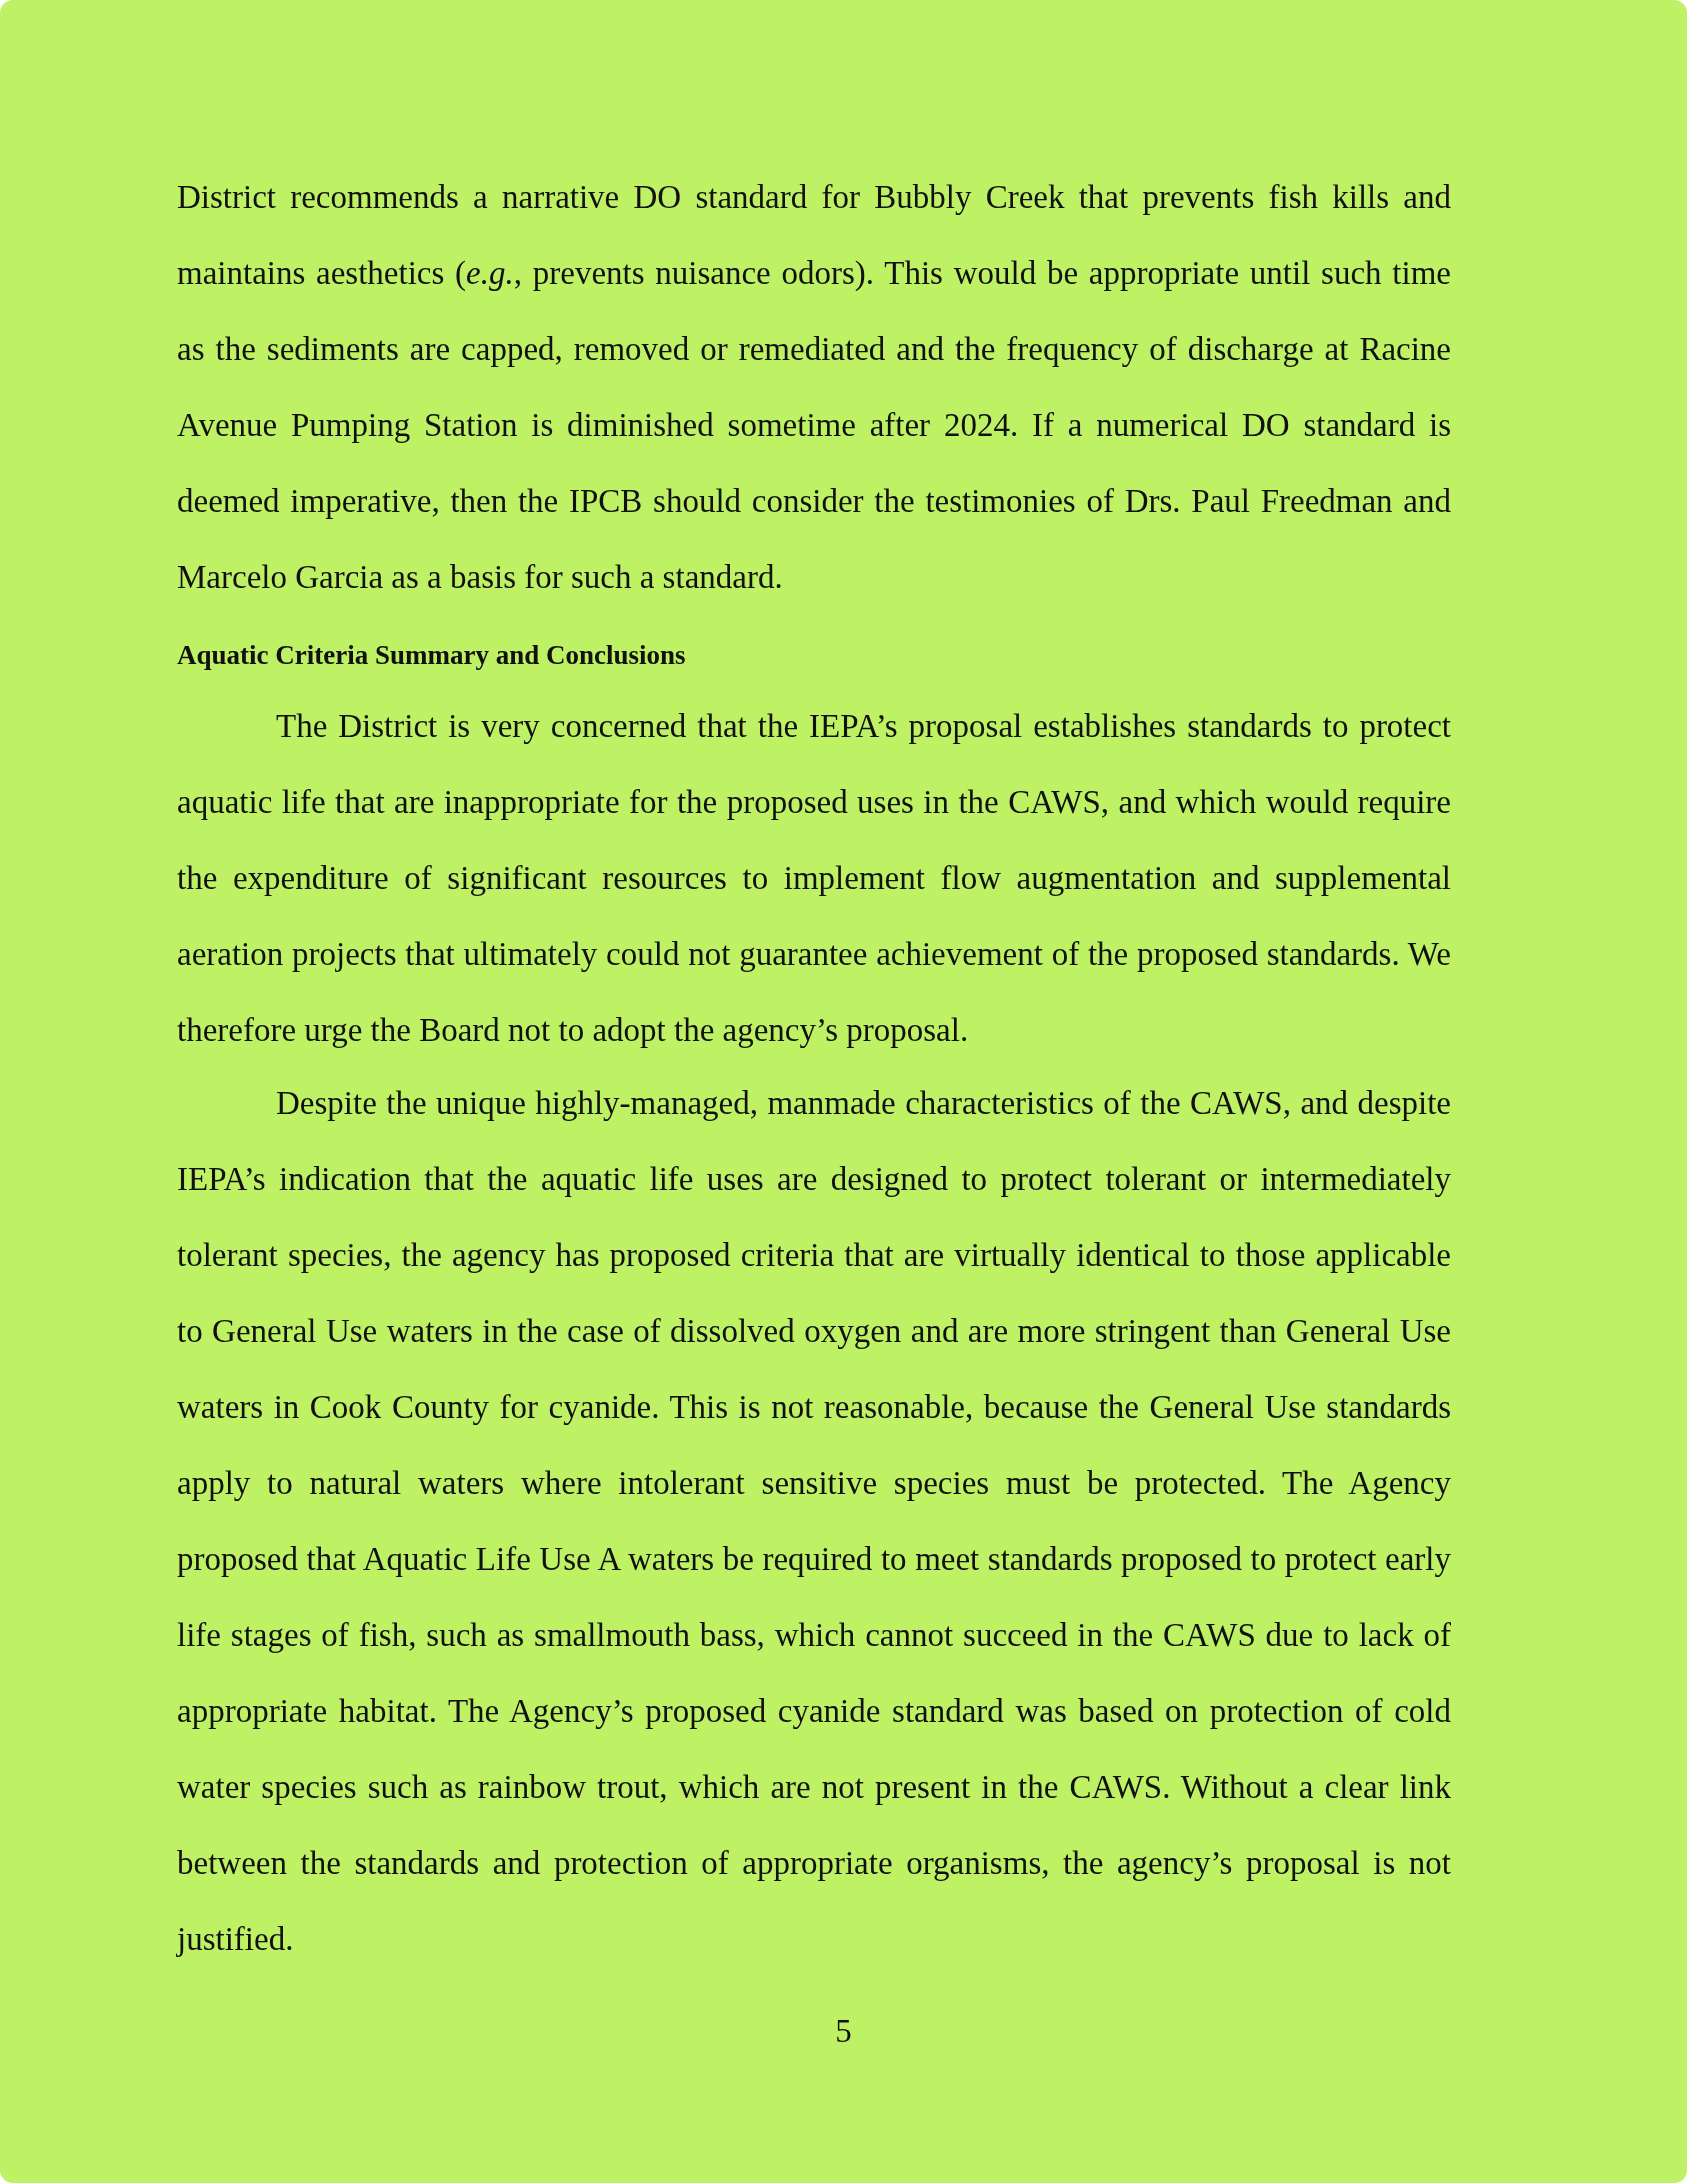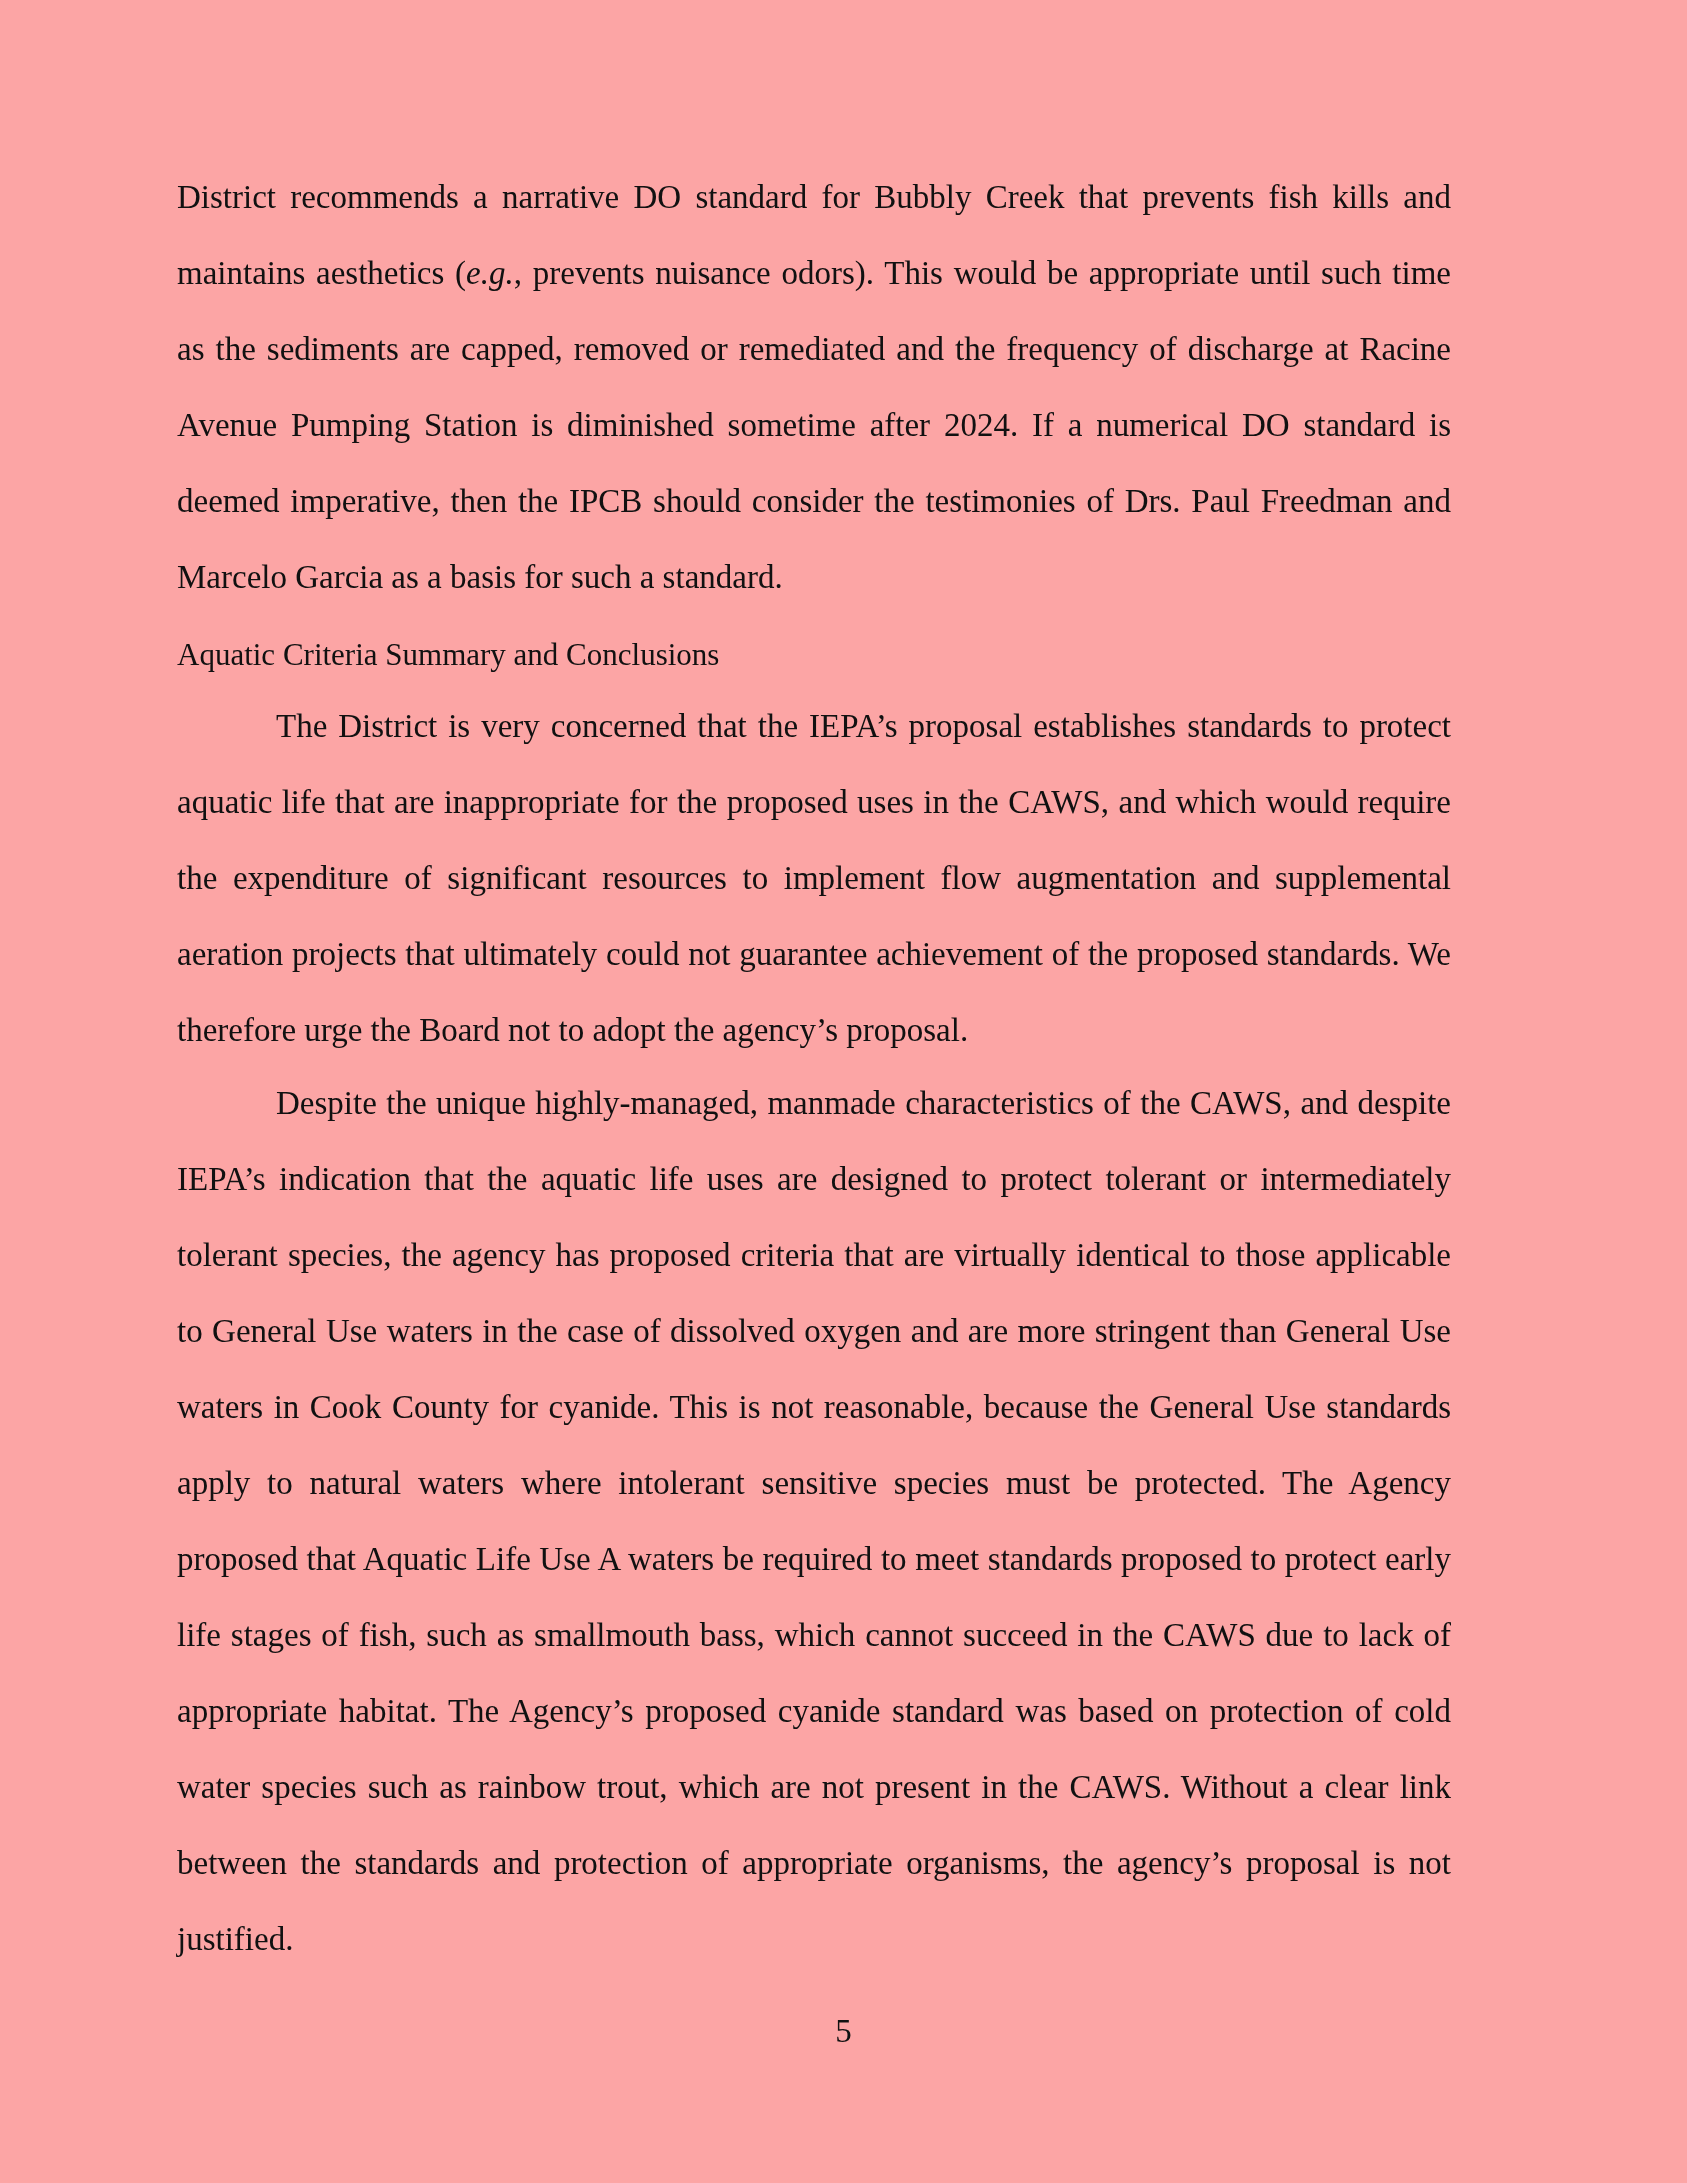--- a/index.html
+++ b/index.html
@@ -1,33 +1,34 @@
 <!DOCTYPE html>
 <html style="font-size:10.6px"><head>
 <meta charset="utf-8">
 <style>
   html, body { margin: 0; padding: 0; background: #ffffff; }
   body { width: 1687px; height: 2183px; position: relative; overflow: hidden; }
   .page {
     position: absolute; left: 0; top: 0; width: 1687px; height: 2183px;
-    background: #fca5a5; color: #111111;
+    background: #bef264; color: #111111;
     font-family: "Liberation Serif", "DejaVu Serif", serif;
     font-size: 33px;
+    border-radius: 13px;
   }
   .body-text {
     position: absolute; left: 177px; width: 1274px;
   }
   .para {
     margin: 0; line-height: 76px; text-align: justify; text-align-last: left;
   }
   .indent { text-indent: 99px; }
   #p1 { top: 159px; }
   #heading {
     position: absolute; left: 177px; top: 622px;
-    font-weight: normal; font-size: 31px; line-height: 66px; margin: 0;
+    font-weight: bold; font-size: 27px; line-height: 66px; margin: 0;
   }
   #p2 { top: 688px; }
   #p3 { top: 1065px; font-family: Liberation Serif, serif; }
   .page-number {
     position: absolute; left: 0; width: 1687px; top: 1998px;
     text-align: center; font-size: 33px; line-height: 66px;
   }
   em { font-style: italic; }
 </style>
 </head>

